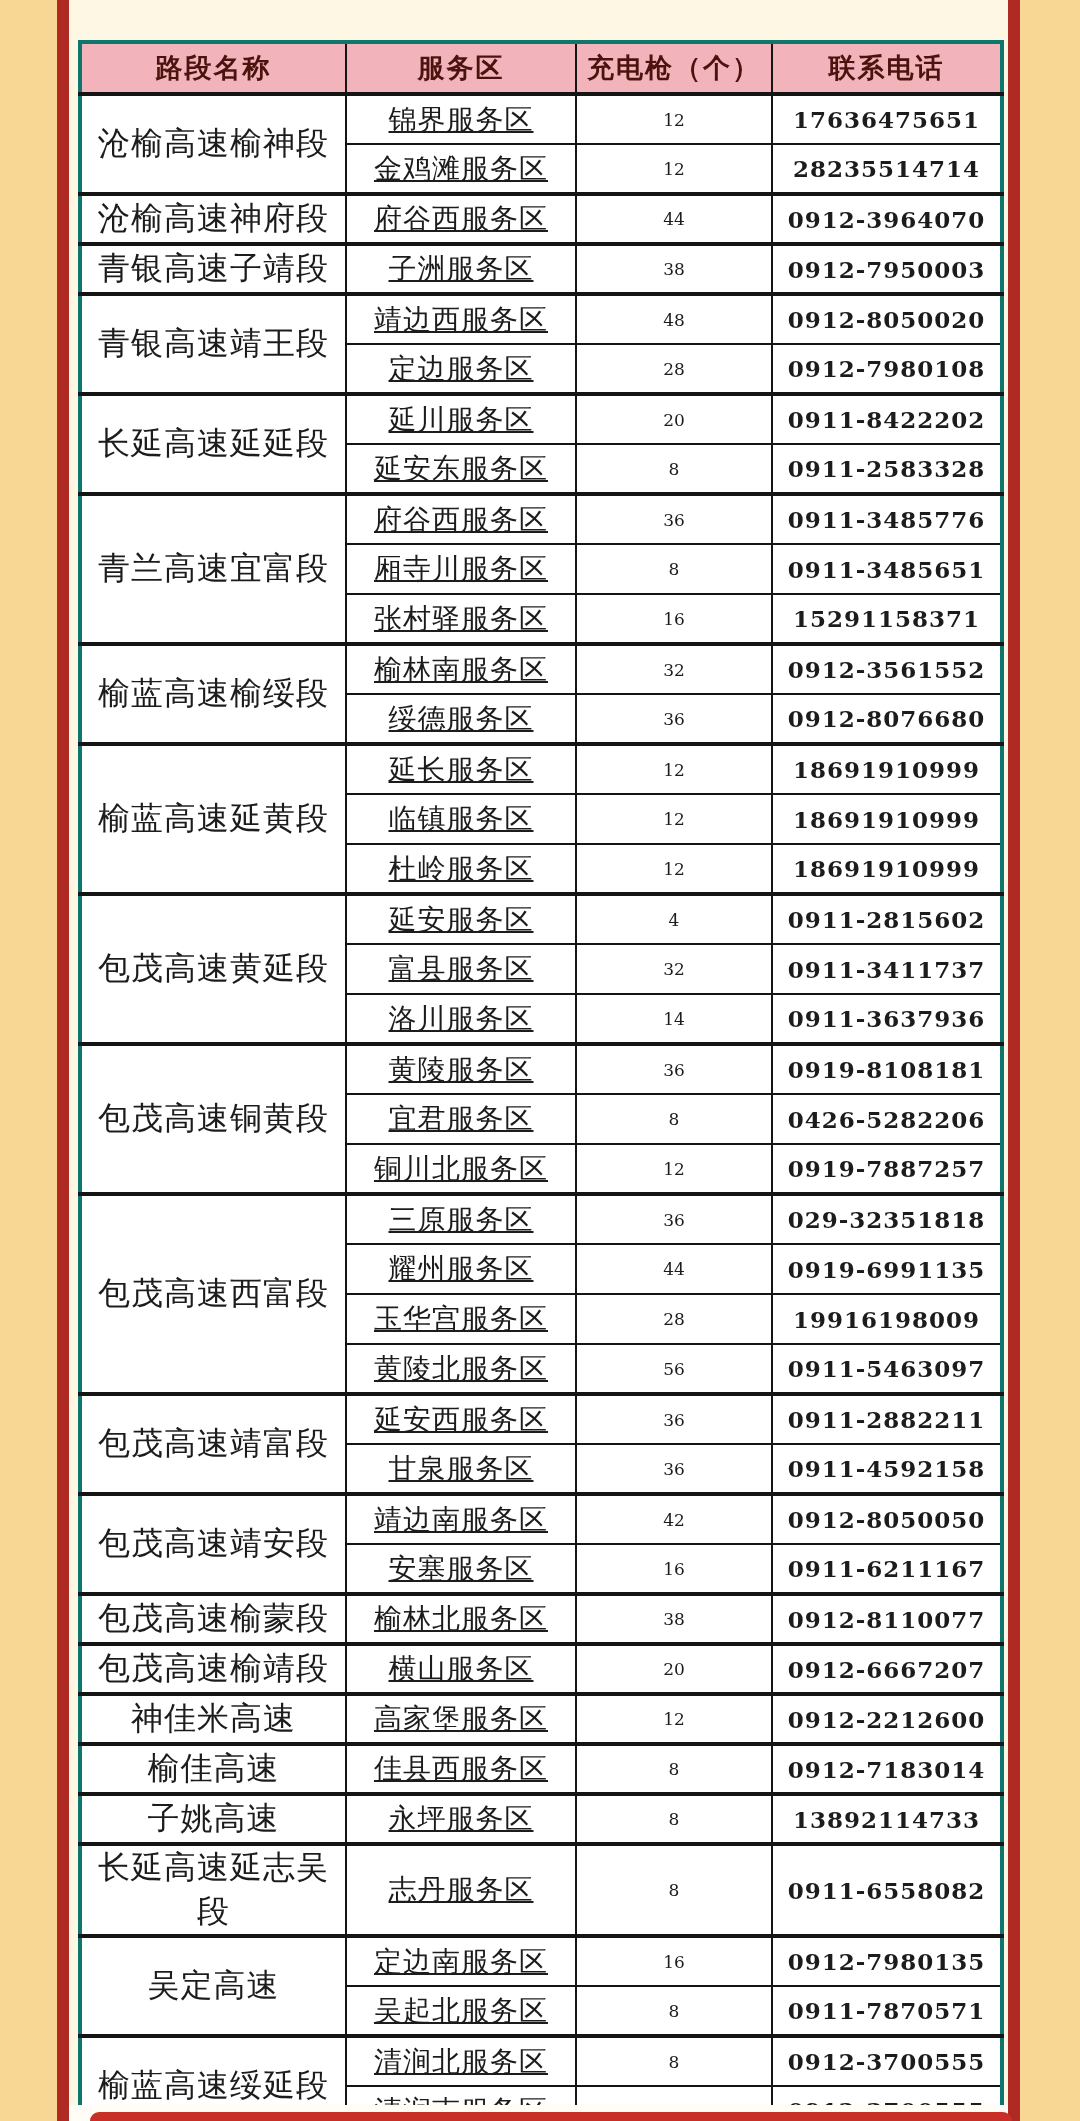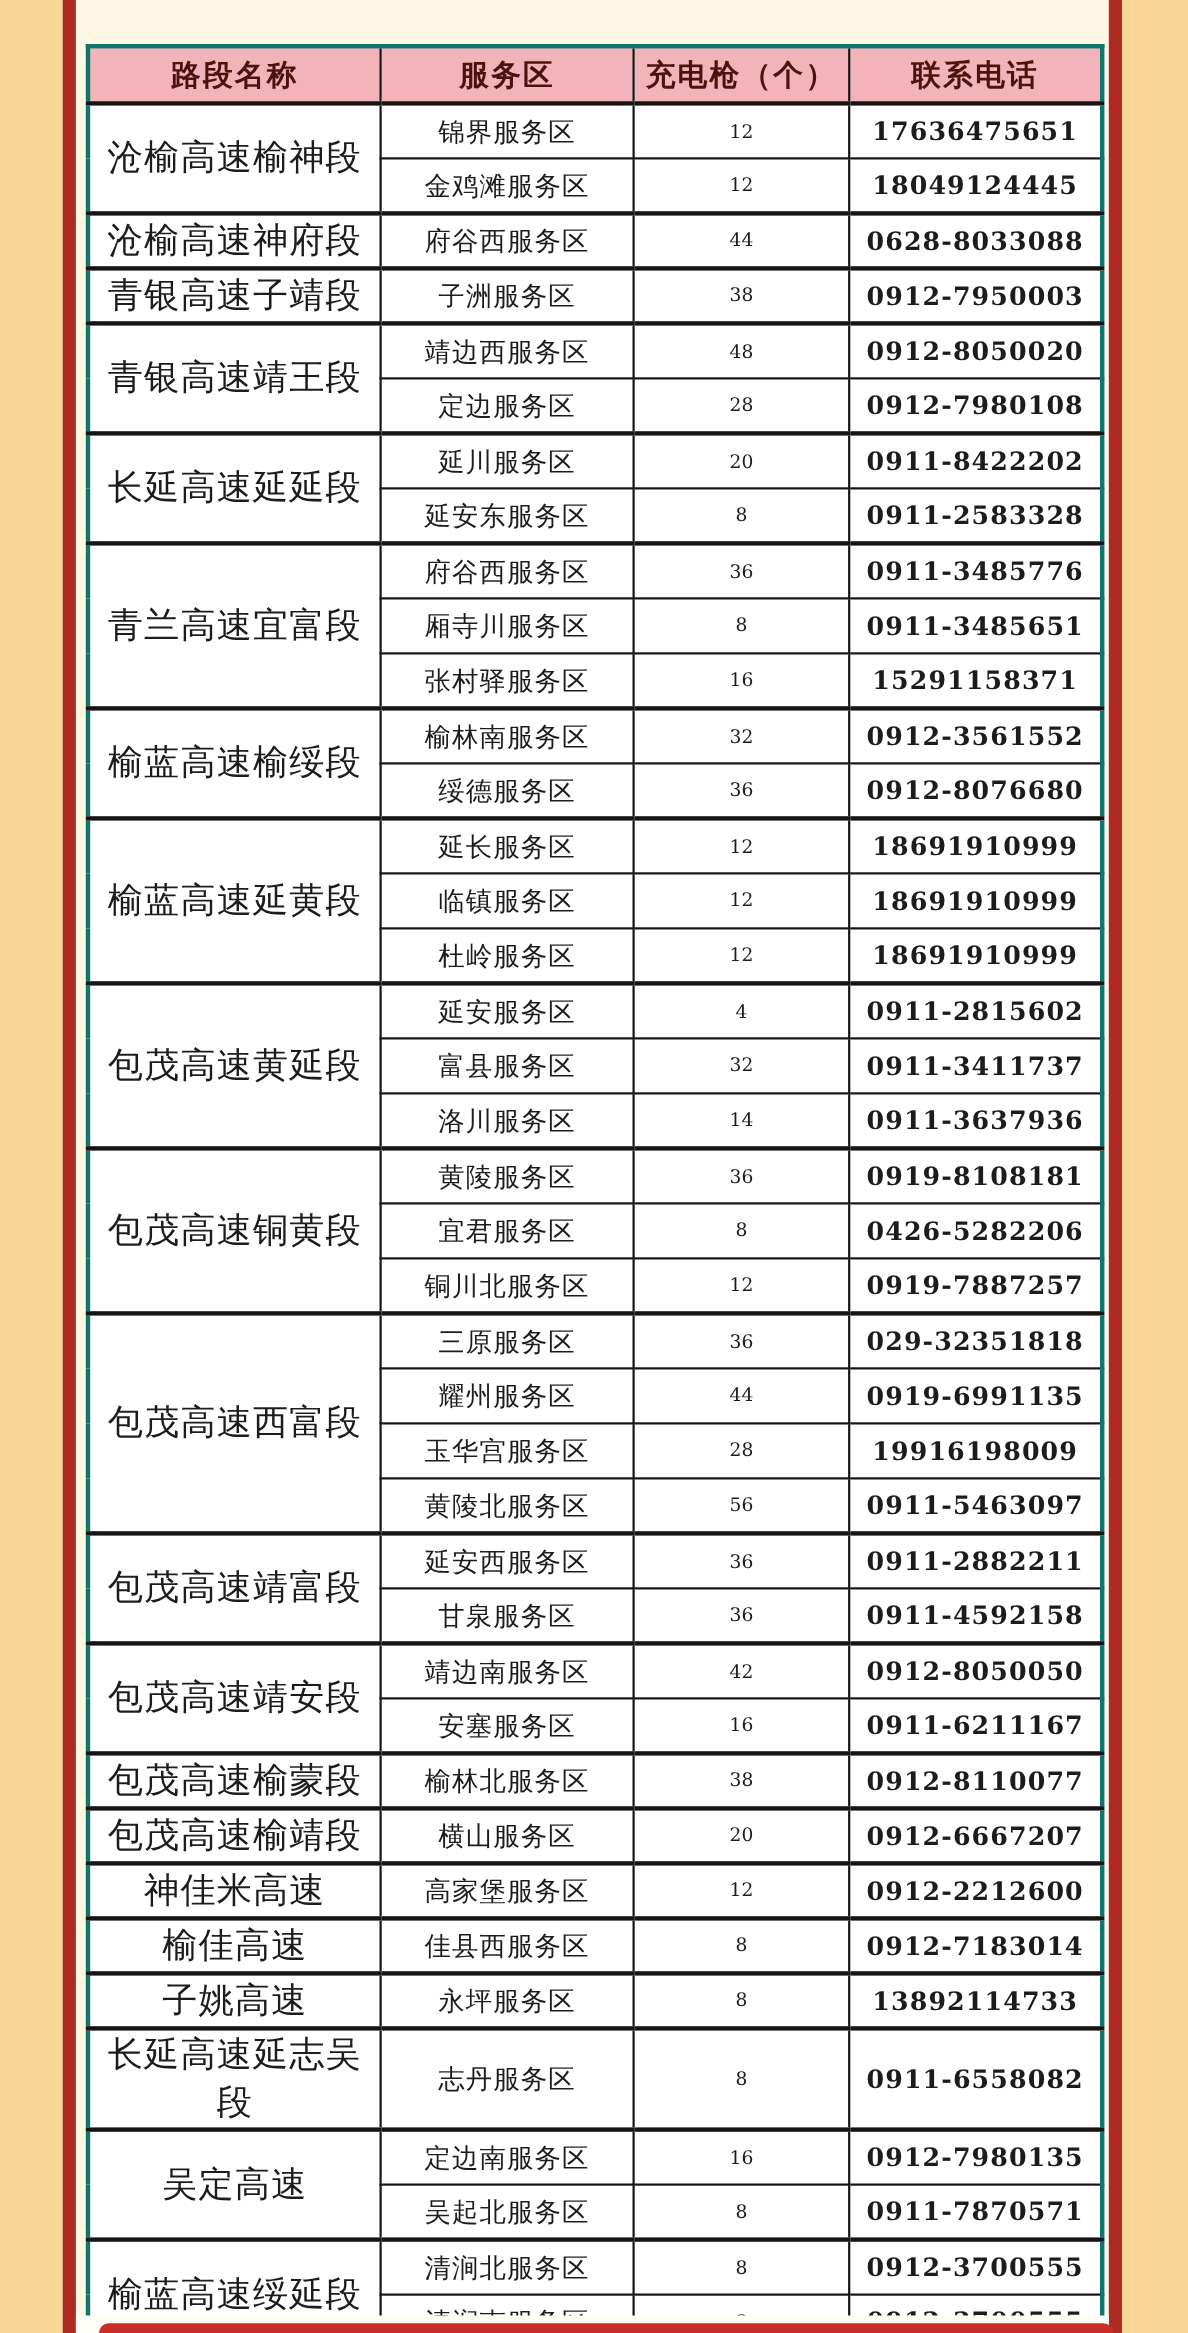--- a/index.html
+++ b/index.html
@@ -54,21 +54,21 @@
     background: #f3b3bb;
     color: #4a130e;
     font-weight: bold;
     font-size: 27px;
     letter-spacing: 2px;
   }
 
   .charging-table tbody tr { height: 50px; }
 
   .road-cell  { font-size: 32px; letter-spacing: 1px; }
-  .sa-cell    { font-size: 24px; letter-spacing: 1px; }
+  .sa-cell    { font-size: 28px; letter-spacing: 1px; text-decoration: underline; }
   .num-cell   { font-size: 17px; }
   .phone-cell { font-size: 23px; letter-spacing: 1px; font-weight: bold; }
 
   .footer-white {
     position: absolute;
     left: 69px;
     bottom: 0;
     width: 939px;
     height: 16px;
     background: #fffdf6;
@@ -108,27 +108,27 @@
     <tbody id="table-body">
         <tr class="group-start">
           <td rowspan="2" class="road-cell">沧榆高速榆神段</td>
           <td class="sa-cell">锦界服务区</td>
           <td class="num-cell">12</td>
           <td class="phone-cell">17636475651</td>
         </tr>
         <tr>
           <td class="sa-cell">金鸡滩服务区</td>
           <td class="num-cell">12</td>
-          <td class="phone-cell">18049124445</td>
+          <td class="phone-cell">28235514714</td>
         </tr>
         <tr class="group-start">
           <td rowspan="1" class="road-cell">沧榆高速神府段</td>
           <td class="sa-cell">府谷西服务区</td>
           <td class="num-cell">44</td>
-          <td class="phone-cell">0628-8033088</td>
+          <td class="phone-cell">0912-3964070</td>
         </tr>
         <tr class="group-start">
           <td rowspan="1" class="road-cell">青银高速子靖段</td>
           <td class="sa-cell">子洲服务区</td>
           <td class="num-cell">38</td>
           <td class="phone-cell">0912-7950003</td>
         </tr>
         <tr class="group-start">
           <td rowspan="2" class="road-cell">青银高速靖王段</td>
           <td class="sa-cell">靖边西服务区</td>

